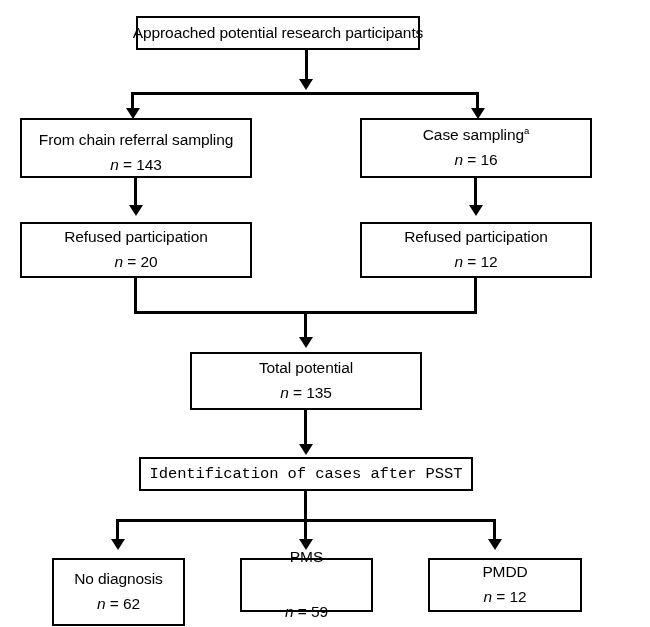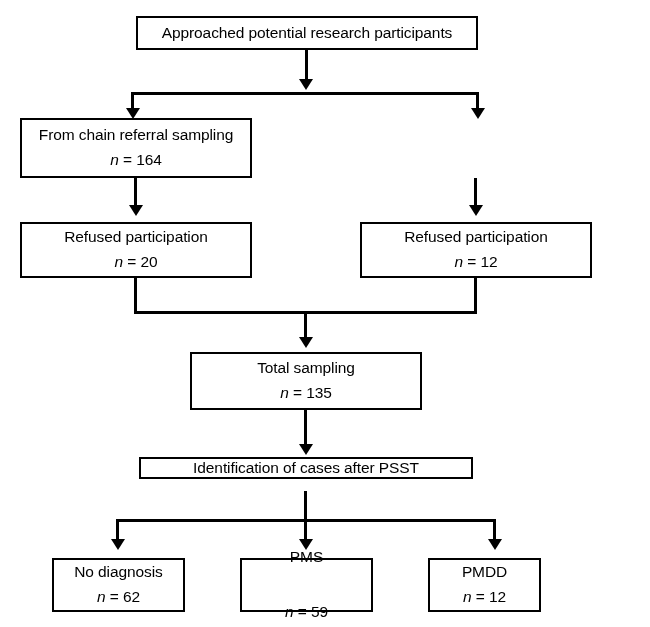--- a/index.html
+++ b/index.html
@@ -68,40 +68,46 @@
     border-left: 7px solid transparent;
     border-right: 7px solid transparent;
     border-top: 11px solid #000000;
   }
 </style>
 </head>
 <body>
 
 <div id="flowchart-root">
 
-  <div class="node single-line" style="left:136px; top:16px; width:342px; height:34px;">
+  <div class="node single-line" style="left:136px; top:16px; width:284px; height:34px;">
     <span class="node-label">Approached potential research participants</span>
   </div>
 
   <div class="vline" style="left:305px; top:50px; width:3px; height:33px;"></div>
   <div class="arrowhead" style="left:299px; top:79px;"></div>
 
   <div class="hline" style="left:131px; top:92px; width:348px;"></div>
   <div class="vline" style="left:131px; top:92px; width:3px; height:22px;"></div>
   <div class="arrowhead" style="left:126px; top:108px;"></div>
   <div class="vline" style="left:476px; top:92px; width:3px; height:22px;"></div>
   <div class="arrowhead" style="left:471px; top:108px;"></div>
 
-  <div class="node" style="left:20px; top:118px; width:232px; height:60px;">
+  <div class="node" style="left:20px; top:118px; width:232px; height:60px;justify-content:flex-end;">
     <span class="node-label">From chain referral sampling</span>
     <span class="node-count">
-      <span class="n-italic">n</span><span> = </span><span>164</span>
+      <span class="n-italic">n</span><span> = </span><span>143</span>
     </span>
   </div>
 
+  <div class="node" style="left:360px; top:118px; width:232px; height:60px;">
+    <span class="node-label"><span>Case sampling</span><span class="sup">a</span></span>
+    <span class="node-count">
+      <span class="n-italic">n</span><span> = </span><span>16</span>
+    </span>
+  </div>
 
   <div class="vline" style="left:134px; top:178px; width:3px; height:30px;"></div>
   <div class="arrowhead" style="left:129px; top:205px;"></div>
 
   <div class="vline" style="left:474px; top:178px; width:3px; height:30px;"></div>
   <div class="arrowhead" style="left:469px; top:205px;"></div>
 
   <div class="node" style="left:20px; top:222px; width:232px; height:56px;">
     <span class="node-label">Refused participation</span>
     <span class="node-count">
@@ -116,56 +122,56 @@
     </span>
   </div>
 
   <div class="vline" style="left:134px; top:278px; width:3px; height:36px;"></div>
   <div class="vline" style="left:474px; top:278px; width:3px; height:36px;"></div>
   <div class="hline" style="left:134px; top:311px; width:343px;"></div>
   <div class="vline" style="left:304px; top:311px; width:3px; height:29px;"></div>
   <div class="arrowhead" style="left:299px; top:337px;"></div>
 
   <div class="node" style="left:190px; top:352px; width:232px; height:58px;">
-    <span class="node-label">Total sampling</span>
+    <span class="node-label">Total potential</span>
     <span class="node-count">
       <span class="n-italic">n</span><span> = </span><span>135</span>
     </span>
   </div>
 
   <div class="vline" style="left:304px; top:410px; width:3px; height:38px;"></div>
   <div class="arrowhead" style="left:299px; top:444px;"></div>
 
-  <div class="node single-line" style="left:139px; top:457px; width:334px; height:22px;">
+  <div class="node single-line" style="left:139px; top:457px; width:334px; height:34px;font-family:Liberation Mono, monospace;">
     <span class="node-label">Identification of cases after PSST</span>
   </div>
 
   <div class="vline" style="left:304px; top:491px; width:3px; height:30px;"></div>
   <div class="hline" style="left:116px; top:519px; width:380px;"></div>
   <div class="vline" style="left:116px; top:519px; width:3px; height:25px;"></div>
   <div class="arrowhead" style="left:111px; top:539px;"></div>
   <div class="vline" style="left:304px; top:519px; width:3px; height:25px;"></div>
   <div class="arrowhead" style="left:299px; top:539px;"></div>
   <div class="vline" style="left:493px; top:519px; width:3px; height:25px;"></div>
   <div class="arrowhead" style="left:488px; top:539px;"></div>
 
-  <div class="node" style="left:52px; top:558px; width:133px; height:54px;">
+  <div class="node" style="left:52px; top:558px; width:133px; height:68px;">
     <span class="node-label">No diagnosis</span>
     <span class="node-count">
       <span class="n-italic">n</span><span> = </span><span>62</span>
     </span>
   </div>
 
   <div class="node" style="left:240px; top:558px; width:133px; height:54px;gap:30px;">
     <span class="node-label">PMS</span>
     <span class="node-count">
       <span class="n-italic">n</span><span> = </span><span>59</span>
     </span>
   </div>
 
-  <div class="node" style="left:428px; top:558px; width:113px; height:54px;">
+  <div class="node" style="left:428px; top:558px; width:154px; height:54px;">
     <span class="node-label">PMDD</span>
     <span class="node-count">
       <span class="n-italic">n</span><span> = </span><span>12</span>
     </span>
   </div>
 
 </div>
 
 </body></html>

